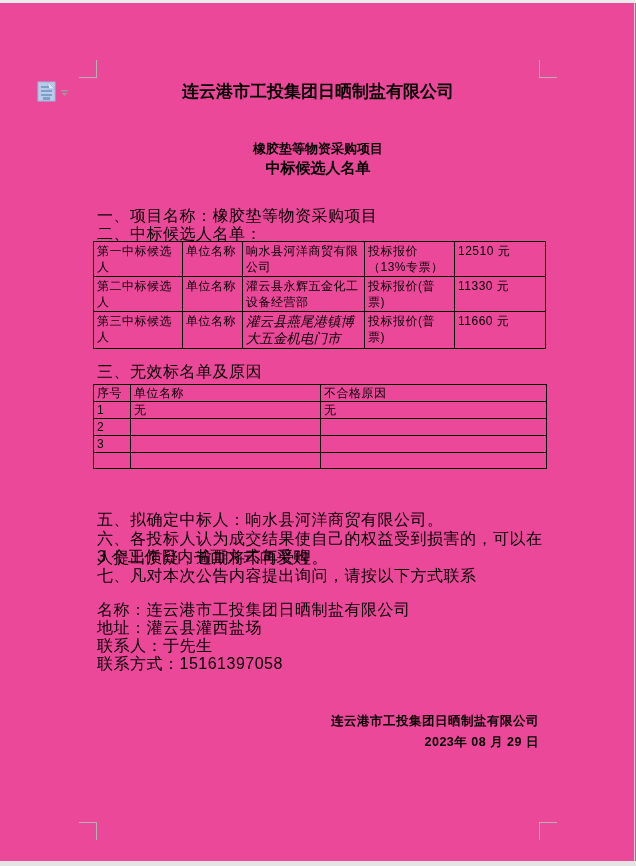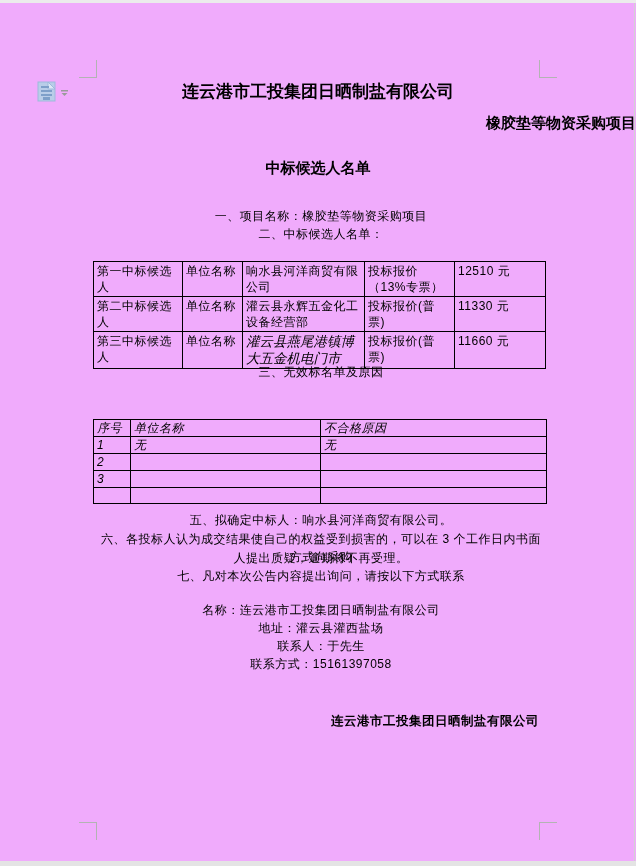--- a/index.html
+++ b/index.html
@@ -1,51 +1,51 @@
 <!DOCTYPE html>
 <html><head>
 <meta charset="utf-8">
 <style>
   * { margin: 0; padding: 0; box-sizing: border-box; }
   html, body { width: 636px; height: 866px; background: #fff; }
   body { font-family: "Liberation Sans", "DejaVu Sans", sans-serif; color: #000; position: relative; overflow: hidden; }
 
-  .page { position: absolute; left: 0; top: 0; width: 636px; height: 866px; background: #f0abfc; }
+  .page { position: absolute; left: 0; top: 0; width: 636px; height: 866px; background: #ec4899; }
 
   
   .edge-top    { position: absolute; left: 0; top: 0; width: 636px; height: 3px; background: #ececec; }
   .edge-bottom { position: absolute; left: 0; top: 861px; width: 636px; height: 5px; background: #e4e4e4; }
   .edge-right  { position: absolute; left: 634px; top: 3px; width: 1px; height: 858px; background: #d2d2d2; }
 
   
   .crop { position: absolute; width: 18px; height: 18px; }
   .crop.tl { left: 79px;  top: 60px;  border-right: 1px solid #b3b3b3; border-bottom: 1px solid #b3b3b3; }
   .crop.tr { left: 539px; top: 60px;  border-left: 1px solid #b3b3b3;  border-bottom: 1px solid #b3b3b3; }
   .crop.bl { left: 79px;  top: 822px; border-right: 1px solid #b3b3b3; border-top: 1px solid #b3b3b3; }
   .crop.br { left: 539px; top: 822px; border-left: 1px solid #b3b3b3;  border-top: 1px solid #b3b3b3; }
 
   
   .paste-btn { position: absolute; left: 37px; top: 81px; width: 32px; height: 22px; cursor: pointer; }
   .paste-btn svg { display: block; }
 
   .heading { position: absolute; left: 0; width: 636px; text-align: center; font-weight: bold; }
   .h1 { top: 81px;  font-size: 17px; line-height: 22px; }
-  .h2 { top: 113px; font-size: 15px; line-height: 20px; text-align: right; }
+  .h2 { top: 139px; font-size: 13px; line-height: 20px; }
   .h3 { top: 158px; font-size: 15px; line-height: 20px; }
 
-  .para { position: absolute; left: 97px; width: 448px; font-size: 12px; line-height: 18px; letter-spacing: 0.5px; text-align: center; }
+  .para { position: absolute; left: 97px; width: 448px; font-size: 16px; line-height: 18px; letter-spacing: 0.5px; }
 
-  table { border-collapse: collapse; position: absolute; table-layout: fixed; margin-top: 20px; }
+  table { border-collapse: collapse; position: absolute; table-layout: fixed; }
   td { border: 1px solid #000; font-size: 12px; line-height: 16px; vertical-align: top; padding: 1px 3px; overflow: hidden; letter-spacing: 0.5px; }
 
   .tbl-candidates { left: 93px; top: 241px; width: 452px; }
   .tbl-candidates tr { height: 35px; }
   .tbl-candidates .alt-font { font-size: 13.5px; letter-spacing: 0; line-height: 17px; font-style: italic; }
 
-  .tbl-invalid { left: 93px; top: 399px; width: 453px; font-style: italic; }
+  .tbl-invalid { left: 93px; top: 384px; width: 453px; }
   .tbl-invalid tr.hdr { height: 17px; }
   .tbl-invalid tr.row { height: 16px; }
   .tbl-invalid td { line-height: 14px; }
 
   .sig { position: absolute; left: 97px; width: 442px; text-align: right; font-weight: bold; font-size: 12.5px; line-height: 18px; letter-spacing: 0.5px; }
 </style>
 </head>
 <body>
 
 <div class="page">
@@ -157,14 +157,15 @@
   <div class="para" style="top:530px">六、各投标人认为成交结果使自己的权益受到损害的，可以在 3 个工作日内书面方式向采购</div>
   <div class="para" style="top:567px">七、凡对本次公告内容提出询问，请按以下方式联系</div>
   <div class="para" style="top:549px">人提出质疑，逾期将不再受理。</div>
 
   <div class="para" style="top:601px">名称：连云港市工投集团日晒制盐有限公司</div>
   <div class="para" style="top:619px">地址：灌云县灌西盐场</div>
   <div class="para" style="top:637px">联系人：于先生</div>
   <div class="para" style="top:655px">联系方式：15161397058</div>
 
   <div class="sig" style="top:712px">连云港市工投集团日晒制盐有限公司</div>
+  <div class="sig" style="top:733px">2023年 08 月 29 日</div>
 
 </div>
 
 </body></html>

